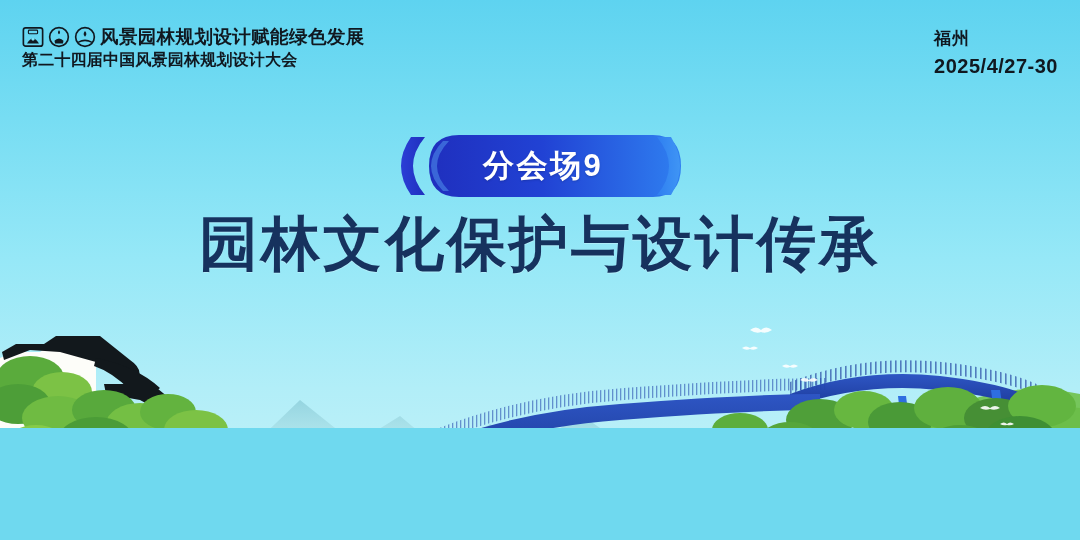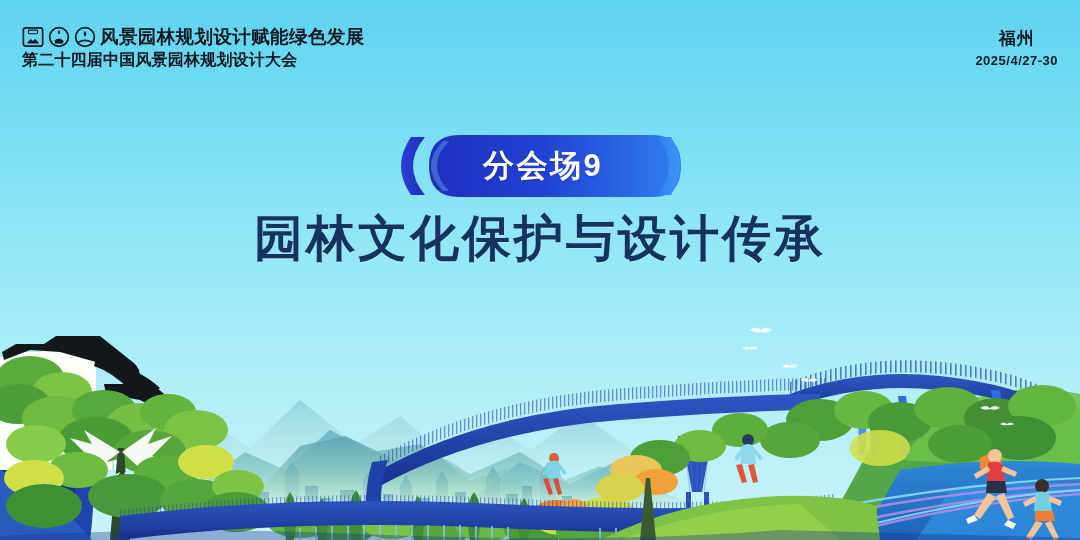--- a/index.html
+++ b/index.html
@@ -4,21 +4,21 @@
 <style>
   * { margin:0; padding:0; box-sizing:border-box; }
   html,body { width:1080px; height:540px; overflow:hidden; }
   body {
     font-family:"Liberation Sans","DejaVu Sans",sans-serif;
     background:#6fd9ef;
     position:relative;
   }
   #poster {
     position:relative;
-    width:1080px; height:540px;
+    width:1080px; height:428px;
     overflow:hidden;
     background:linear-gradient(180deg,#5ed3f0 0%,#73dcf3 18%,#8ae4f6 40%,#a5ecf8 62%,#b9f0f8 80%,#c6f2f7 100%);
   }
   .layer { position:absolute; left:0; top:0; width:1080px; height:540px; }
   svg.layer { display:block; }
 
   
   .hdr-left {
     position:absolute; left:22px; top:26px;
     display:flex; flex-direction:column; gap:3px;
@@ -28,28 +28,28 @@
   .emblem { width:22px; height:22px; flex:0 0 auto; display:block; }
   .hdr-line {
     font-size:19px; font-weight:bold; color:#101820;
     letter-spacing:0.4px; white-space:nowrap; line-height:1.18;
   }
   .hdr-line.l1 { font-size:18.5px; }
   .hdr-line.l2 { font-size:16px; letter-spacing:0.2px; }
 
   .hdr-right {
     position:absolute; right:22px; top:28px;
-    text-align:center; z-index:40;
+    text-align:left; z-index:40;
   }
   .city {
     font-size:17px; font-weight:bold; color:#101820;
     line-height:1.25; letter-spacing:1px;
   }
   .dates {
-    font-size:13px; font-weight:bold; color:#101820;
+    font-size:20px; font-weight:bold; color:#101820;
     line-height:1.3; letter-spacing:0.5px; margin-top:4px;
   }
 
   
   .badge-wrap {
     position:absolute; left:0; right:0; top:133px;
     display:flex; justify-content:center; align-items:center;
     z-index:40; height:66px;text-align:center;
   }
   .badge { position:relative; width:290px; height:66px; }
@@ -60,21 +60,21 @@
     color:#ffffff; font-size:31px; font-weight:bold;
     letter-spacing:2.5px; text-shadow:0 1px 2px rgba(10,30,90,.28);
     padding-left:6px;
   }
 
   
   .title {
     position:absolute; left:0; right:0; top:212px;
     text-align:center; z-index:40;
     color:#16325e;
-    font-size:49px; font-weight:bold;
+    font-size:59px; font-weight:bold;
     letter-spacing:3px;
     line-height:1.1;
     text-shadow:0 1px 0 rgba(255,255,255,.25);
   }
 </style>
 </head>
 <body>
 
 <div id="poster">
 

